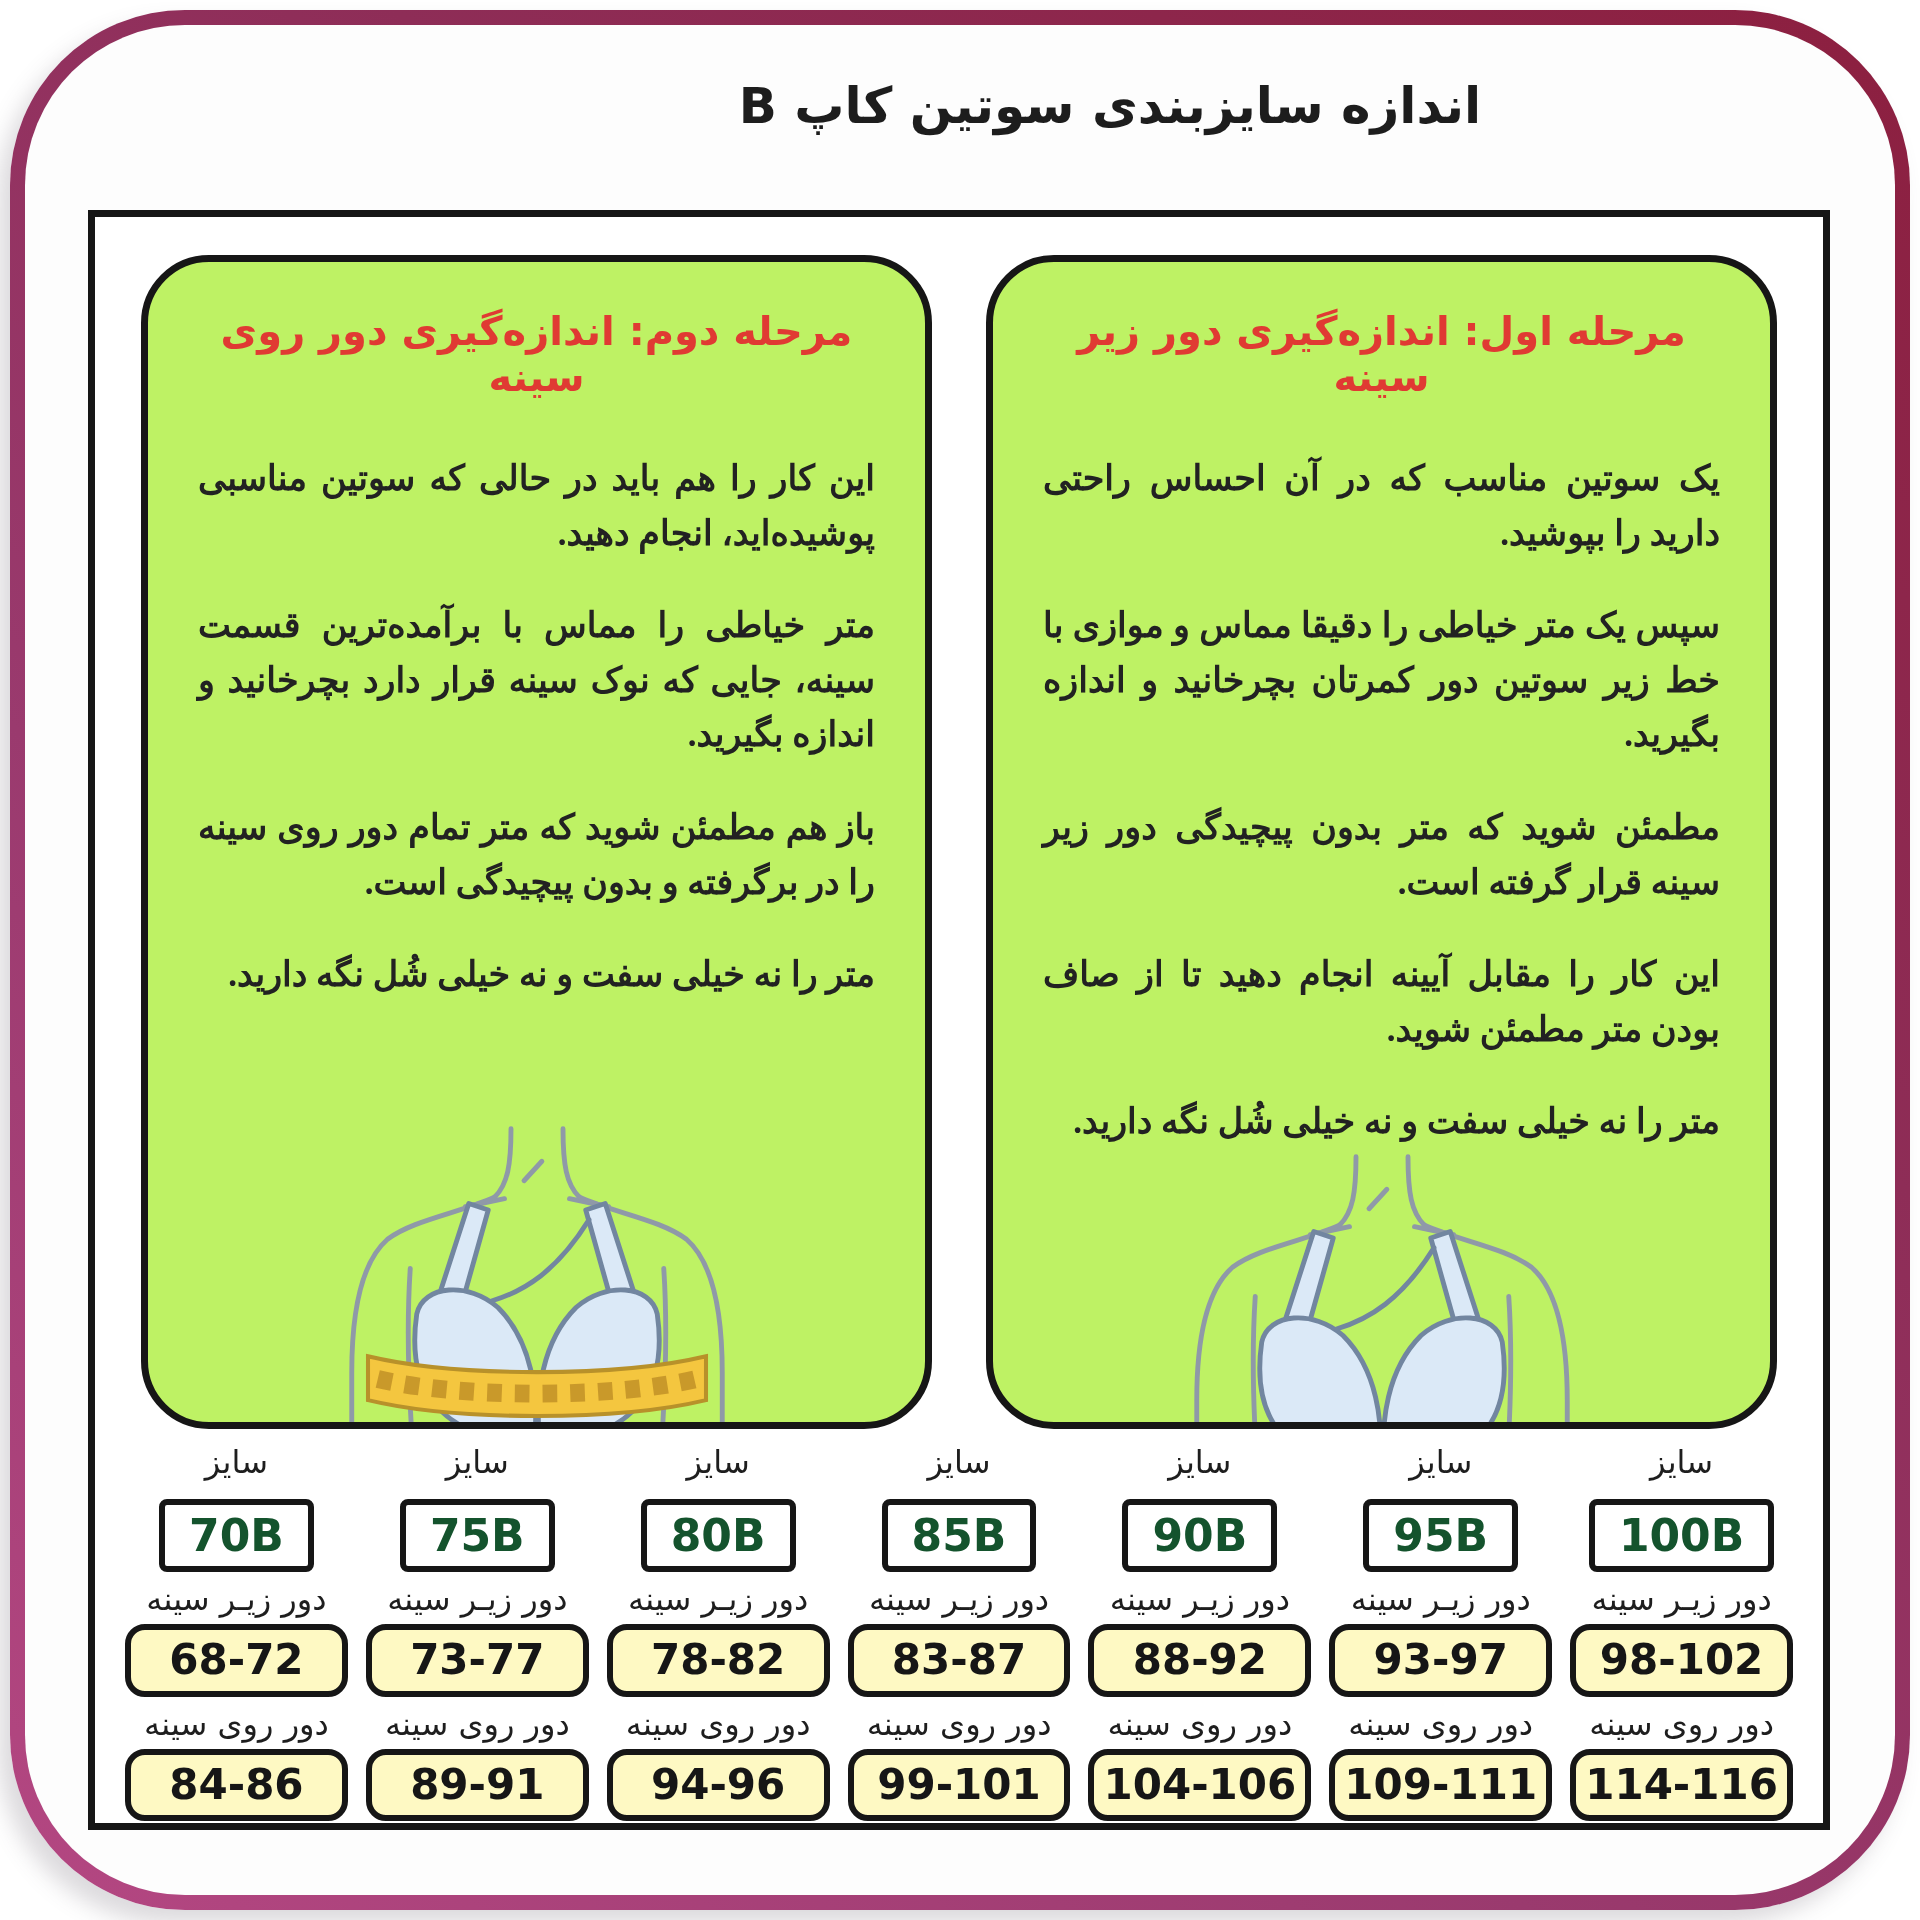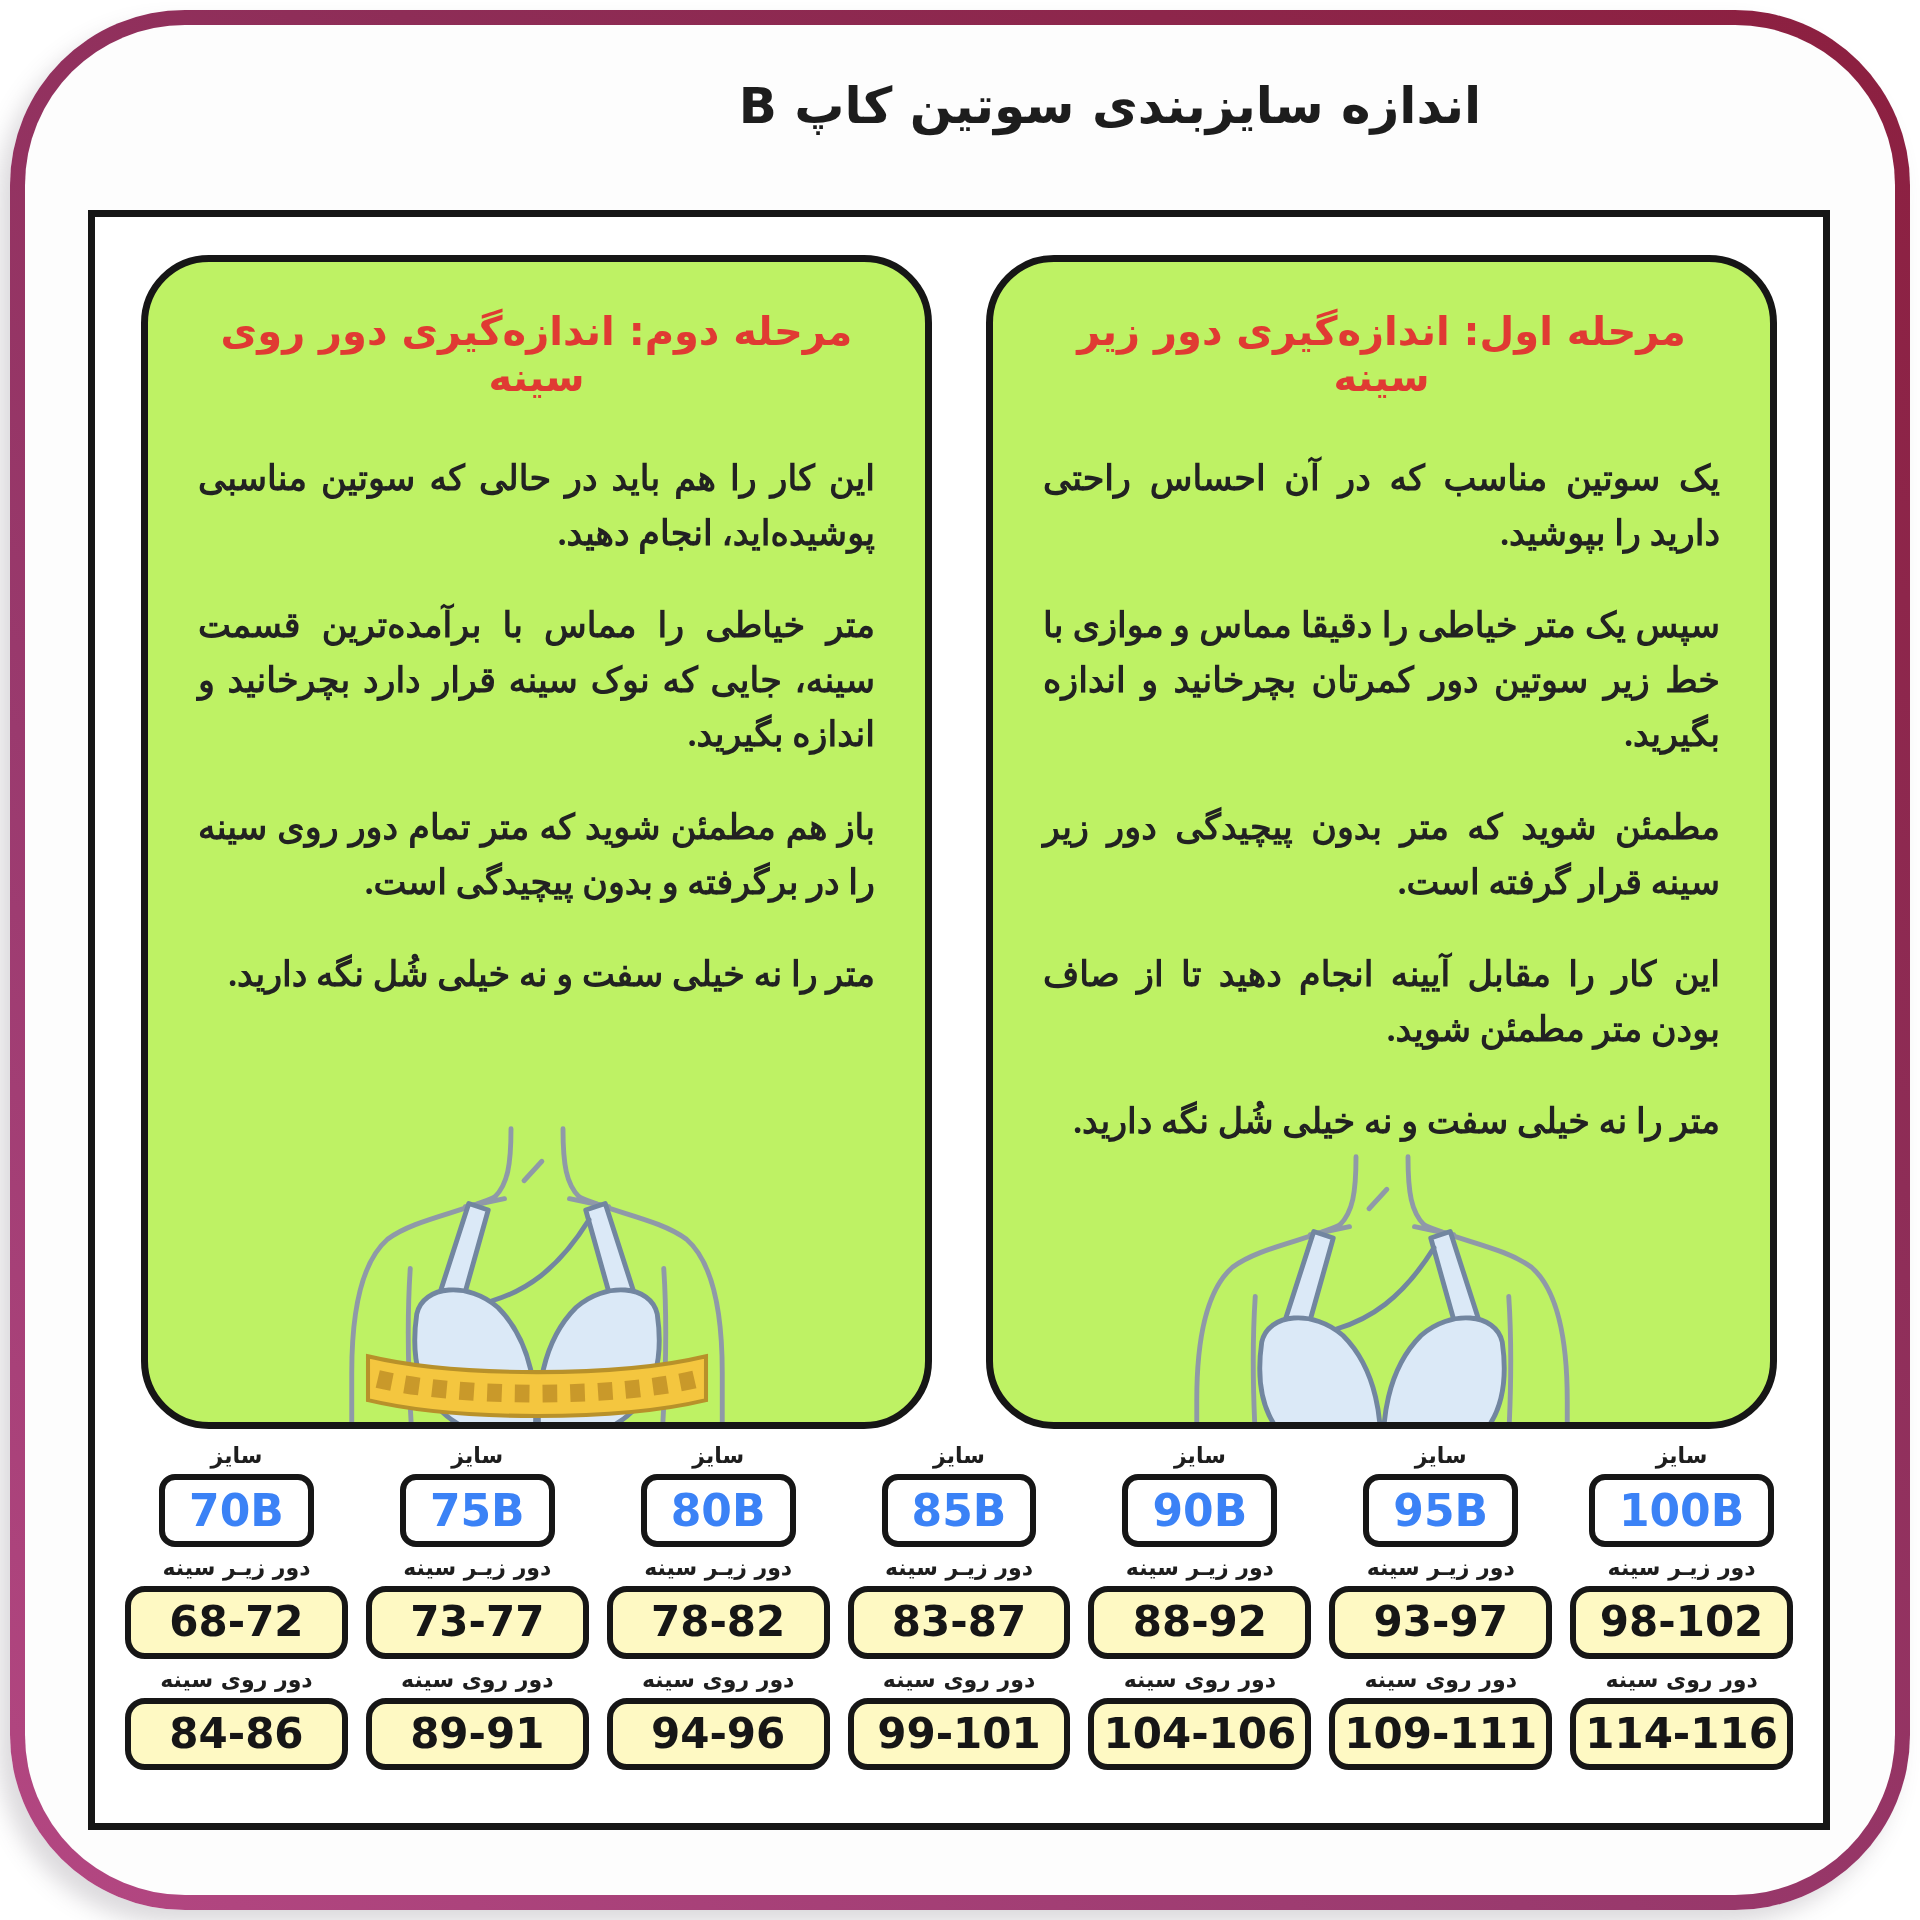--- a/index.html
+++ b/index.html
@@ -62,27 +62,27 @@
 
   
   .size-table{
     flex:1;display:flex;direction:ltr;align-items:flex-start;
     padding:6px 30px 0 30px;gap:18px;box-sizing:border-box;
   }
   .size-col{
     flex:1;display:flex;flex-direction:column;align-items:center;min-width:0;
   }
   .cell-label{
-    font-size:22px;font-weight:700;color:#1e1e1e;direction:rtl;
+    font-size:32px;font-weight:400;color:#1e1e1e;direction:rtl;
     margin:8px 0 6px 0;white-space:nowrap;
   }
   .size-box{
-    border:6px solid #161616;border-radius:16px;background:#fff;
-    font-size:44px;font-weight:700;color:#3b82f6;direction:ltr;
-    padding:3px 24px;line-height:1.25;
+    border:6px solid #161616;border-radius:8px;background:#fff;
+    font-size:44px;font-weight:700;color:#14532d;direction:ltr;
+    padding:3px 24px;line-height:1.25;margin-top:12px;
   }
   .range-box{
     border:6px solid #161616;border-radius:20px;background:#fef9c3;
     font-size:42px;font-weight:700;color:#161616;direction:ltr;
     padding:3px 6px;line-height:1.3;align-self:stretch;text-align:center;
   }
 </style>
 </head>
 <body>
 

